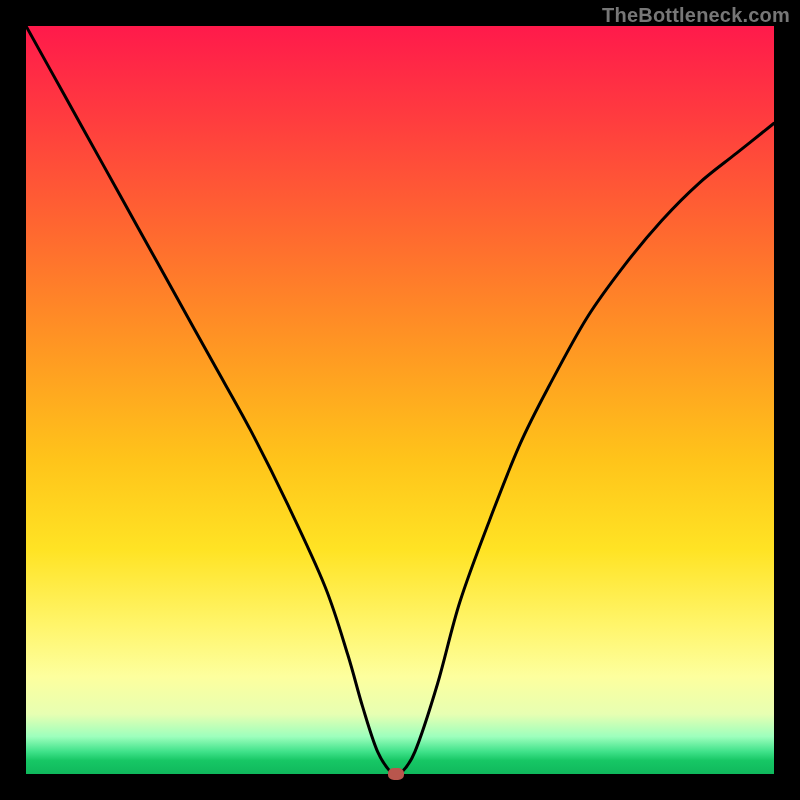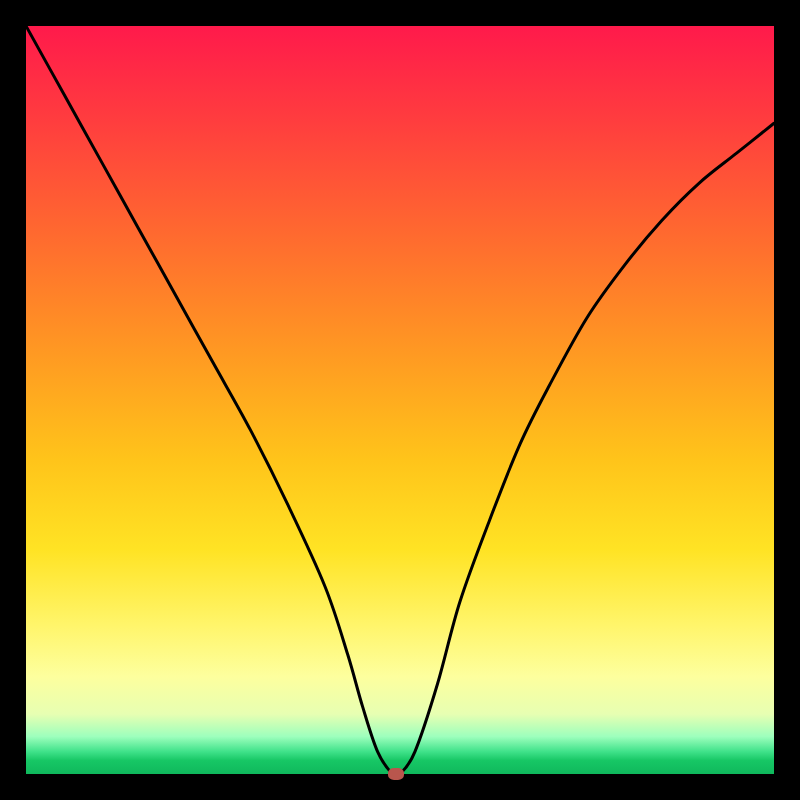--- a/index.html
+++ b/index.html
@@ -61,19 +61,20 @@
     height: 12px;
     border-radius: 6px / 5px;
     background: #b9564d;
     transform: translate(-50%, -50%);
   }
 </style>
 </head>
 <body>
 
 <div class="frame">
+  <div class="watermark">TheBottleneck.com</div>
   <div class="plot">
     <svg class="curve" viewBox="0 0 748 748" preserveAspectRatio="none">
       <path fill="none" stroke="#000" stroke-width="3" stroke-linecap="round" stroke-linejoin="round" d="M 0.00 0.00 C 6.23 11.22, 24.93 44.88, 37.40 67.32 C 49.87 89.76, 62.33 112.20, 74.80 134.64 C 87.27 157.08, 99.73 179.52, 112.20 201.96 C 124.67 224.40, 137.13 246.84, 149.60 269.28 C 162.07 291.72, 174.53 314.16, 187.00 336.60 C 199.47 359.04, 211.93 380.23, 224.40 403.92 C 236.87 427.61, 249.33 452.54, 261.80 478.72 C 274.27 504.90, 289.23 536.07, 299.20 561.00 C 309.17 585.93, 315.41 608.37, 321.64 628.32 C 327.87 648.27, 331.61 664.47, 336.60 680.68 C 341.59 696.89, 346.57 714.34, 351.56 725.56 C 356.55 736.78, 362.78 744.26, 366.52 748.00 C 370.26 751.74, 370.26 751.74, 374.00 748.00 C 377.74 744.26, 382.73 740.52, 388.96 725.56 C 395.19 710.60, 403.92 683.17, 411.40 658.24 C 418.88 633.31, 425.11 603.39, 433.84 575.96 C 442.57 548.53, 453.79 519.86, 463.76 493.68 C 473.73 467.50, 483.71 441.32, 493.68 418.88 C 503.65 396.44, 512.38 380.23, 523.60 359.04 C 534.82 337.85, 548.53 311.67, 561.00 291.72 C 573.47 271.77, 585.93 255.57, 598.40 239.36 C 610.87 223.15, 623.33 208.19, 635.80 194.48 C 648.27 180.77, 660.73 168.30, 673.20 157.08 C 685.67 145.86, 698.13 137.13, 710.60 127.16 C 723.07 117.19, 741.77 102.23, 748.00 97.24"></path>
     </svg>
     <div class="marker" style="left: 370.26px; top: 748px; background: rgb(185, 86, 77);"></div>
   </div>
 </div>
 
 </body></html>

